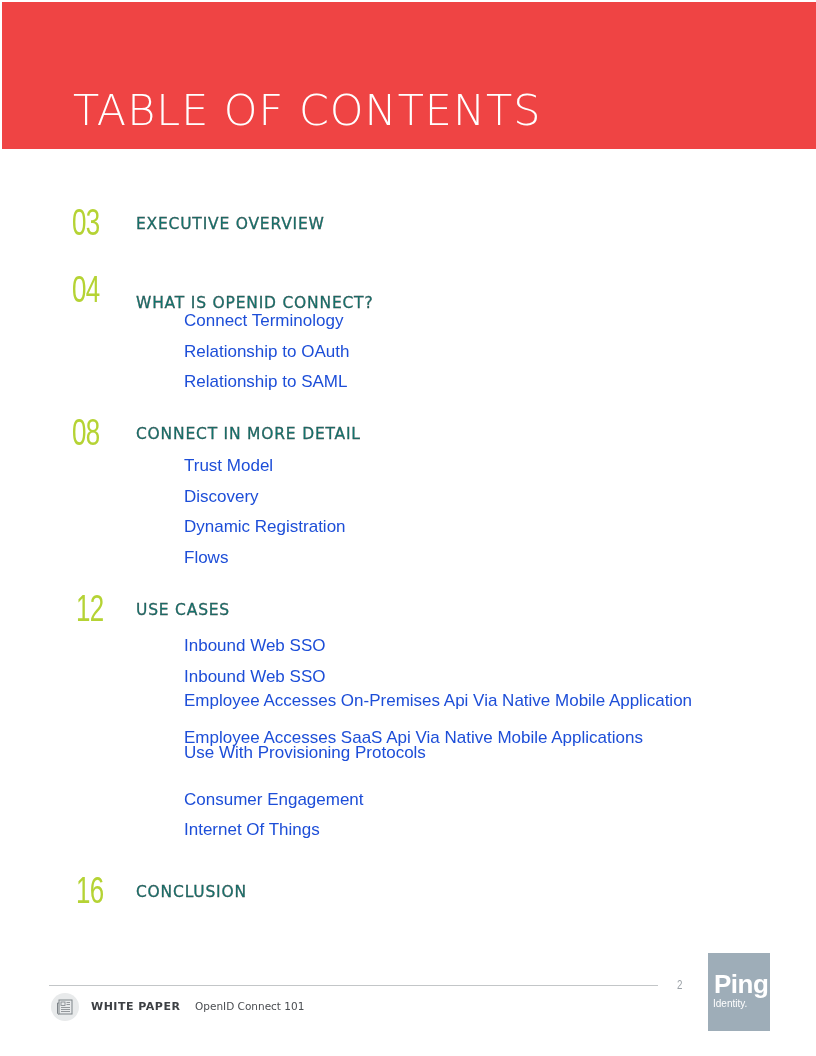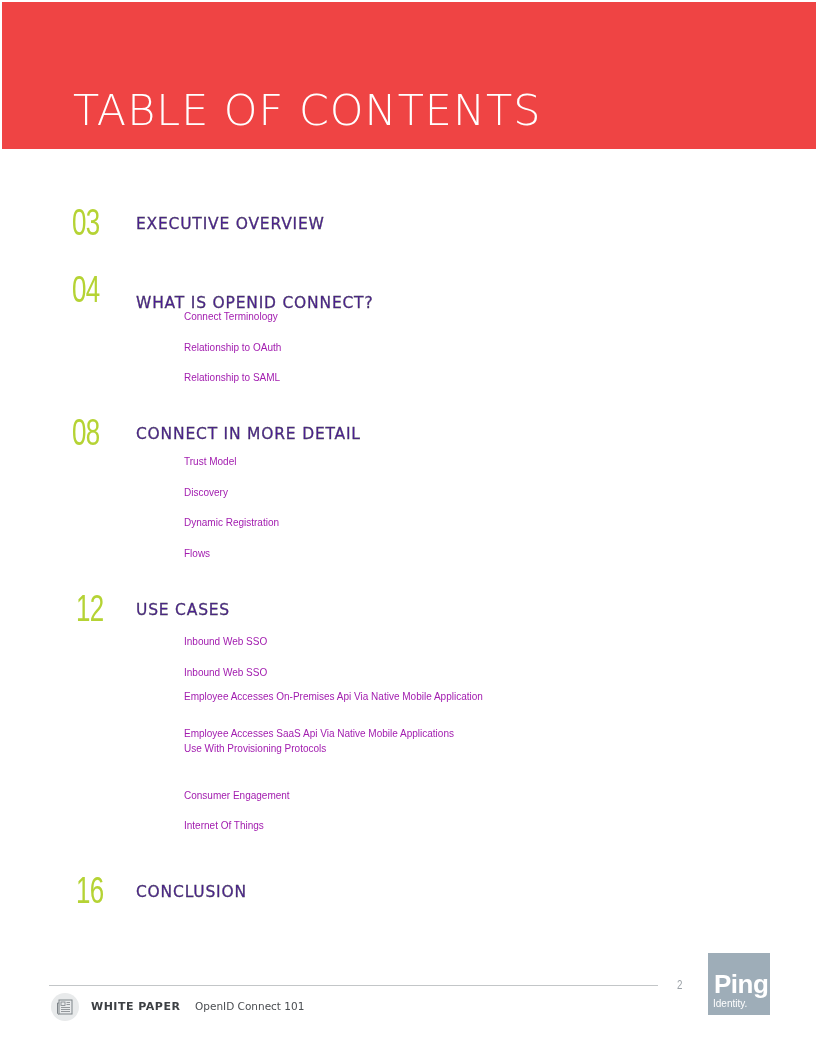--- a/index.html
+++ b/index.html
@@ -1,24 +1,24 @@
 <!DOCTYPE html>
 <html><head>
 <meta charset="utf-8">
 <style>
   html, body { margin:0; padding:0; }
   body { width:816px; height:1056px; background:#ffffff; position:relative; overflow:hidden; font-family:"Liberation Sans", sans-serif; }
   .banner { position:absolute; left:2px; top:2px; width:814px; height:147px; background:#ef4444; }
   .banner-title { position:absolute; left:71px; top:88px; font-family:"DejaVu Sans", sans-serif; font-weight:200; font-size:42px; letter-spacing:1px; color:#ffffff; -webkit-text-stroke:0; line-height:1; transform:scaleX(1.02); transform-origin:left; }
   .sec-num { position:absolute; left:72px; font-family:"Liberation Sans Narrow","Liberation Sans", sans-serif; font-size:36px; color:#b5d334; line-height:1; transform:scaleX(0.72); transform-origin:left; letter-spacing:-1px; }
-  .sec-title { position:absolute; left:136px; font-family:"DejaVu Sans", sans-serif; font-size:15.5px; font-weight:normal; letter-spacing:0.8px; color:#4c1d95; line-height:1; -webkit-text-stroke:0.3px #3d4044; }
-  .sub { position:absolute; left:184px; font-family:"Liberation Sans", sans-serif; font-size:10px; color:#a21caf; line-height:1; }
+  .sec-title { position:absolute; left:136px; font-family:"DejaVu Sans", sans-serif; font-size:15.5px; font-weight:normal; letter-spacing:0.8px; color:#0f766e; line-height:1; -webkit-text-stroke:0.3px #3d4044; }
+  .sub { position:absolute; left:184px; font-family:"Liberation Sans", sans-serif; font-size:17px; color:#1d4ed8; line-height:1; }
   .footer-line { position:absolute; left:49px; top:985px; width:609px; height:1px; background:#c3c6c8; }
   .page-num { position:absolute; left:677px; top:977px; font-family:"Liberation Sans", sans-serif; font-size:13px; color:#9aa0a6; transform:scaleX(0.75); transform-origin:left; }
-  .logo { position:absolute; left:708px; top:953px; width:62px; height:62px; background:#9eadb8; }
+  .logo { position:absolute; left:708px; top:953px; width:62px; height:78px; background:#9eadb8; }
   .logo-ping { position:absolute; left:6px; top:18px; font-family:"Liberation Sans", sans-serif; font-weight:bold; font-size:26px; color:#ffffff; line-height:1; letter-spacing:-0.5px; }
   .logo-identity { position:absolute; left:5px; top:46px; font-family:"Liberation Sans", sans-serif; font-size:10px; color:#ffffff; line-height:1; }
   .doc-icon { position:absolute; left:51px; top:993px; width:28px; height:28px; border-radius:50%; background:#e8eaeb; display:flex; align-items:center; justify-content:center; }
   .footer-type { position:absolute; left:91px; top:1001px; font-family:"DejaVu Sans", sans-serif; font-weight:bold; font-size:11px; letter-spacing:0.5px; color:#3d4044; line-height:1; }
   .footer-title { position:absolute; left:195px; top:1001px; font-family:"DejaVu Sans", sans-serif; font-size:10.5px; color:#4a4d51; line-height:1; }
 </style>
 </head>
 <body>
 
 <div class="banner">

